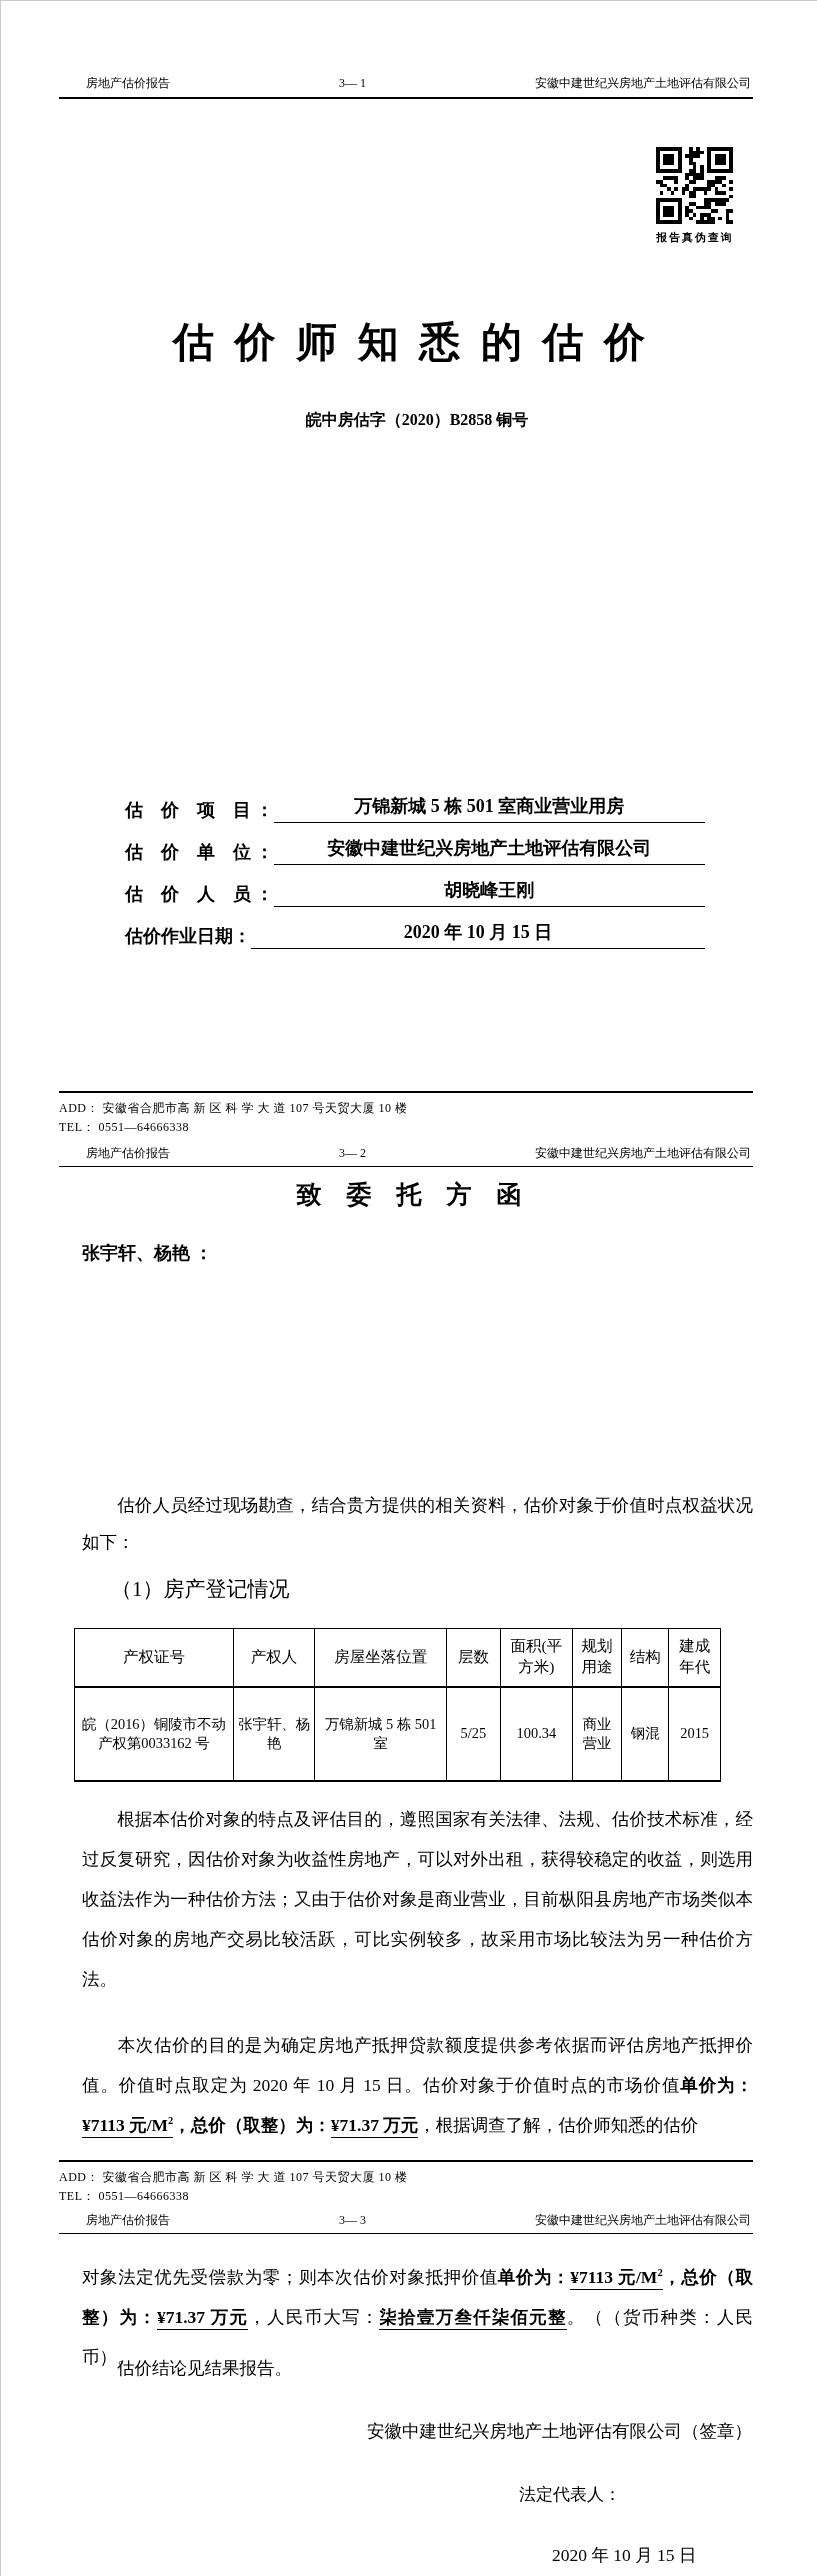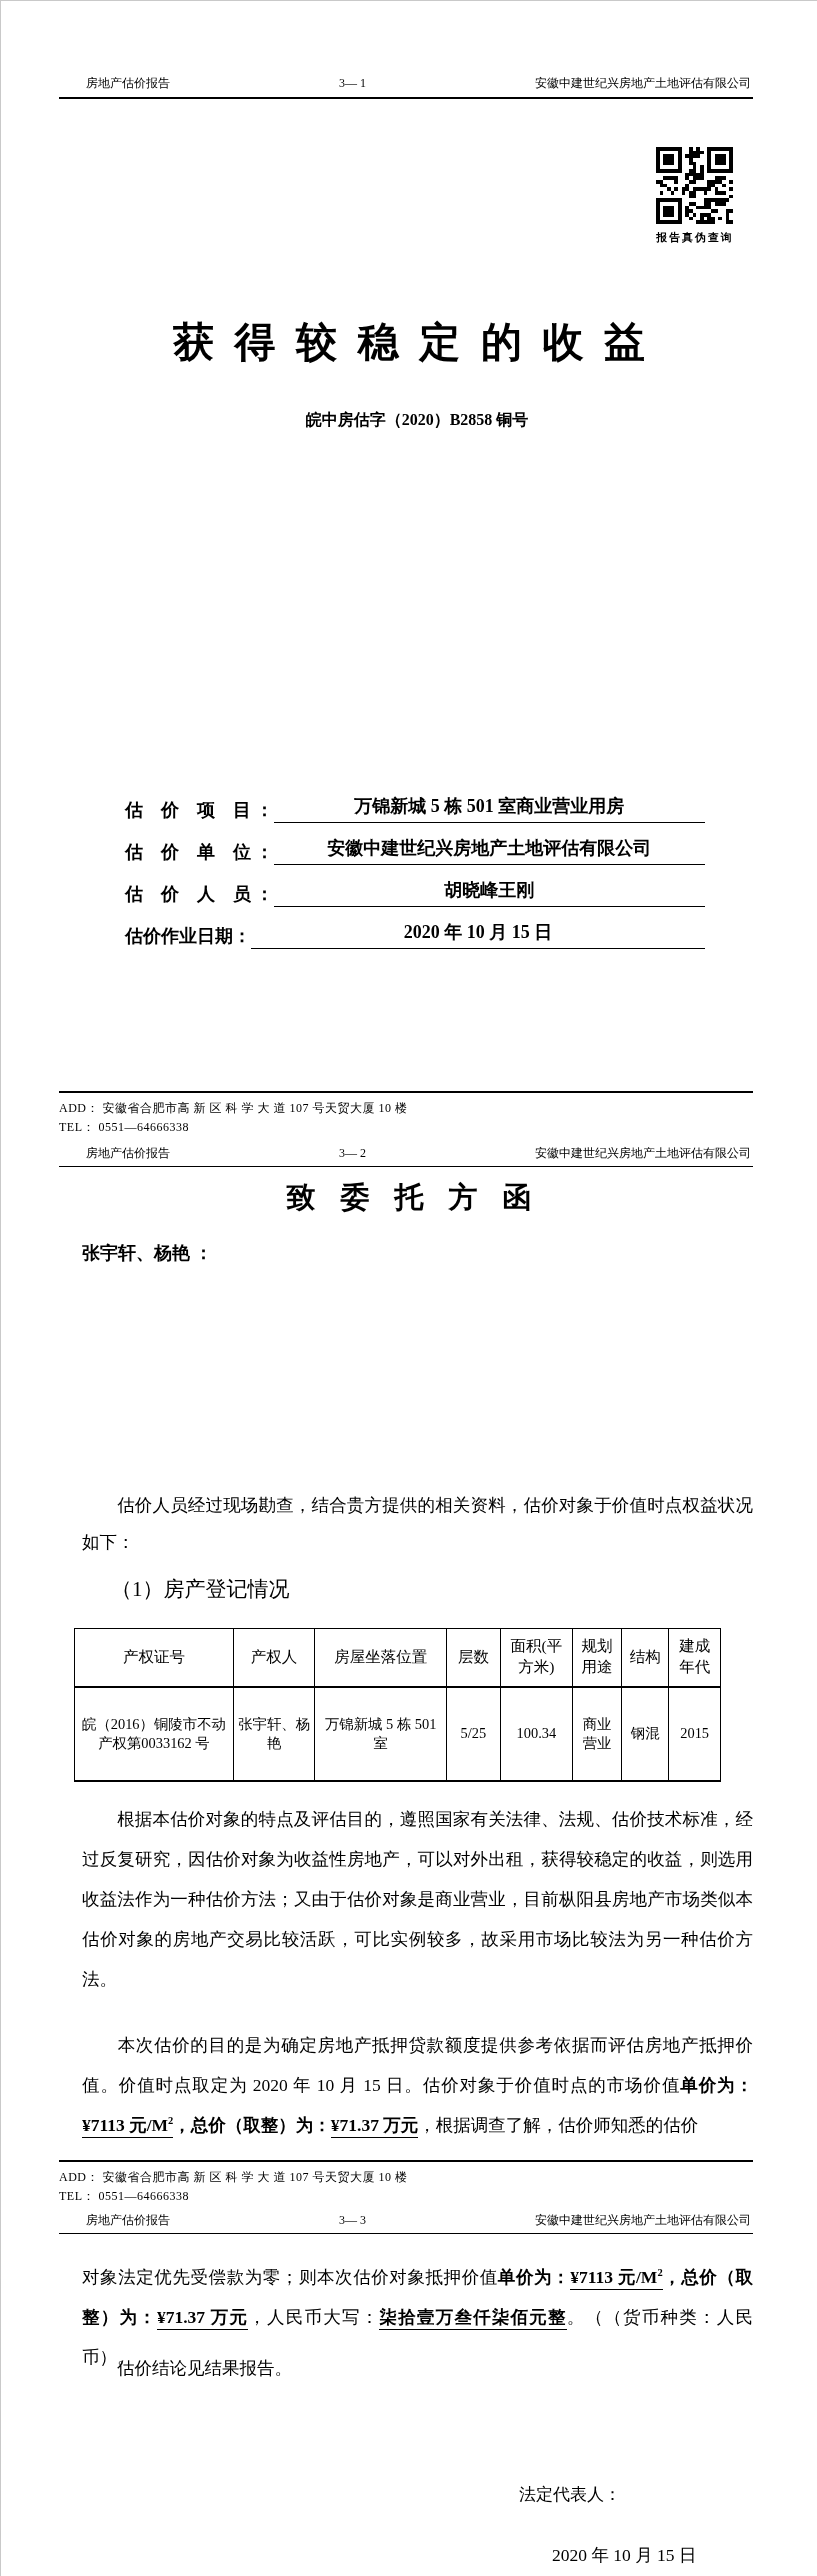--- a/index.html
+++ b/index.html
@@ -32,21 +32,21 @@
   .qr-caption{left:643px;top:230px;width:102px;text-align:center;font-size:10.8px;font-weight:700;letter-spacing:2.1px;}
   
   .doc-title{left:0;top:314px;width:100%;text-align:center;font-size:41px;font-weight:700;letter-spacing:20.6px;text-indent:20.6px;white-space:nowrap;}
   .doc-subtitle{left:8px;top:409px;width:100%;text-align:center;font-size:16px;font-weight:700;}
   .fields{left:124px;top:793px;width:580px;}
   .f-row{display:flex;align-items:flex-end;height:29px;margin-bottom:13px;}
   .f-label{font-size:18px;font-weight:700;white-space:pre;line-height:25px;}
   .f-value{flex:1;text-align:center;font-size:18px;font-weight:700;border-bottom:1.5px solid #000;padding-bottom:4.1px;line-height:23px;white-space:nowrap;}
   .f-value.names{display:flex;justify-content:center;}
   
-  .letter-title{left:0;top:1177px;width:100%;text-align:center;font-size:29px;font-weight:700;letter-spacing:25px;text-indent:25px;white-space:nowrap;}
+  .letter-title{left:0;top:1177px;width:100%;text-align:center;font-size:25px;font-weight:700;letter-spacing:25px;text-indent:25px;white-space:nowrap;}
   .salutation{left:81px;top:1240px;font-size:18px;font-weight:700;}
   .para{left:81px;width:671px;font-size:17.5px;line-height:37px;text-align:justify;text-justify:inter-ideograph;}
   .para.lh77{line-height:40px;}
   .b{font-weight:700;}
   .bu{font-weight:700;border-bottom:1.5px solid #000;padding-bottom:2.1px;white-space:nowrap;}
   sup{font-size:0.6em;line-height:0;}
   .list-item{left:110px;top:1574px;font-size:21px;}
   
   .reg-table{left:67px;top:1627px;width:647px;border-collapse:collapse;table-layout:fixed;margin-left:6px;}
   .reg-table th,.reg-table td{border:1px solid #000;text-align:center;vertical-align:middle;padding:1px 3.1px;word-break:break-all;}
@@ -198,21 +198,21 @@
         <rect x="14" y="0" width="7" height="7" fill="#000"></rect>
         <rect x="15" y="1" width="5" height="5" fill="#fff"></rect>
         <rect x="16" y="2" width="3" height="3" fill="#000"></rect>
         <rect x="0" y="14" width="7" height="7" fill="#000"></rect>
         <rect x="1" y="15" width="5" height="5" fill="#fff"></rect>
         <rect x="2" y="16" width="3" height="3" fill="#000"></rect>
       </svg>
   </div>
   <div class="abs qr-caption">报告真伪查询</div>
 
-  <div class="abs doc-title">获得较稳定的收益</div>
+  <div class="abs doc-title">估价师知悉的估价</div>
   <div class="abs doc-subtitle">皖中房估字（2020）B2858 铜号</div>
 
   <div class="abs fields">
     <div class="f-row">
       <span class="f-label">估　价　项　目 ：</span>
       <span class="f-value">万锦新城 5 栋 501 室商业营业用房</span>
     </div>
     <div class="f-row">
       <span class="f-label">估　价　单　位 ：</span>
       <span class="f-value">安徽中建世纪兴房地产土地评估有限公司</span>
@@ -296,17 +296,18 @@
   </div>
 
   <div class="abs para lh77" style="top:2256px;">
     <span>对象法定优先受偿款为零；则本次估价对象抵押价值</span><span class="b">单价为：</span><span class="bu"><span>¥7113 元/M</span><sup>2</sup></span><span class="b">，总价（取整）为：</span><span class="bu">¥71.37 万元</span><span>，人民币大写：</span><span class="bu">柒拾壹万叁仟柒佰元整</span><span>。（（货币种类：人民币）。</span>
   </div>
 
   <div class="abs p6">
     <span style="display:inline-block;width:35px;"></span><span>估价结论见结果报告。</span>
   </div>
 
+  <div class="abs signer">安徽中建世纪兴房地产土地评估有限公司（签章）</div>
   <div class="abs legal-rep">法定代表人：</div>
   <div class="abs sign-date">2020 年 10 月 15 日</div>
 
 </div>
 
 
 </body></html>

